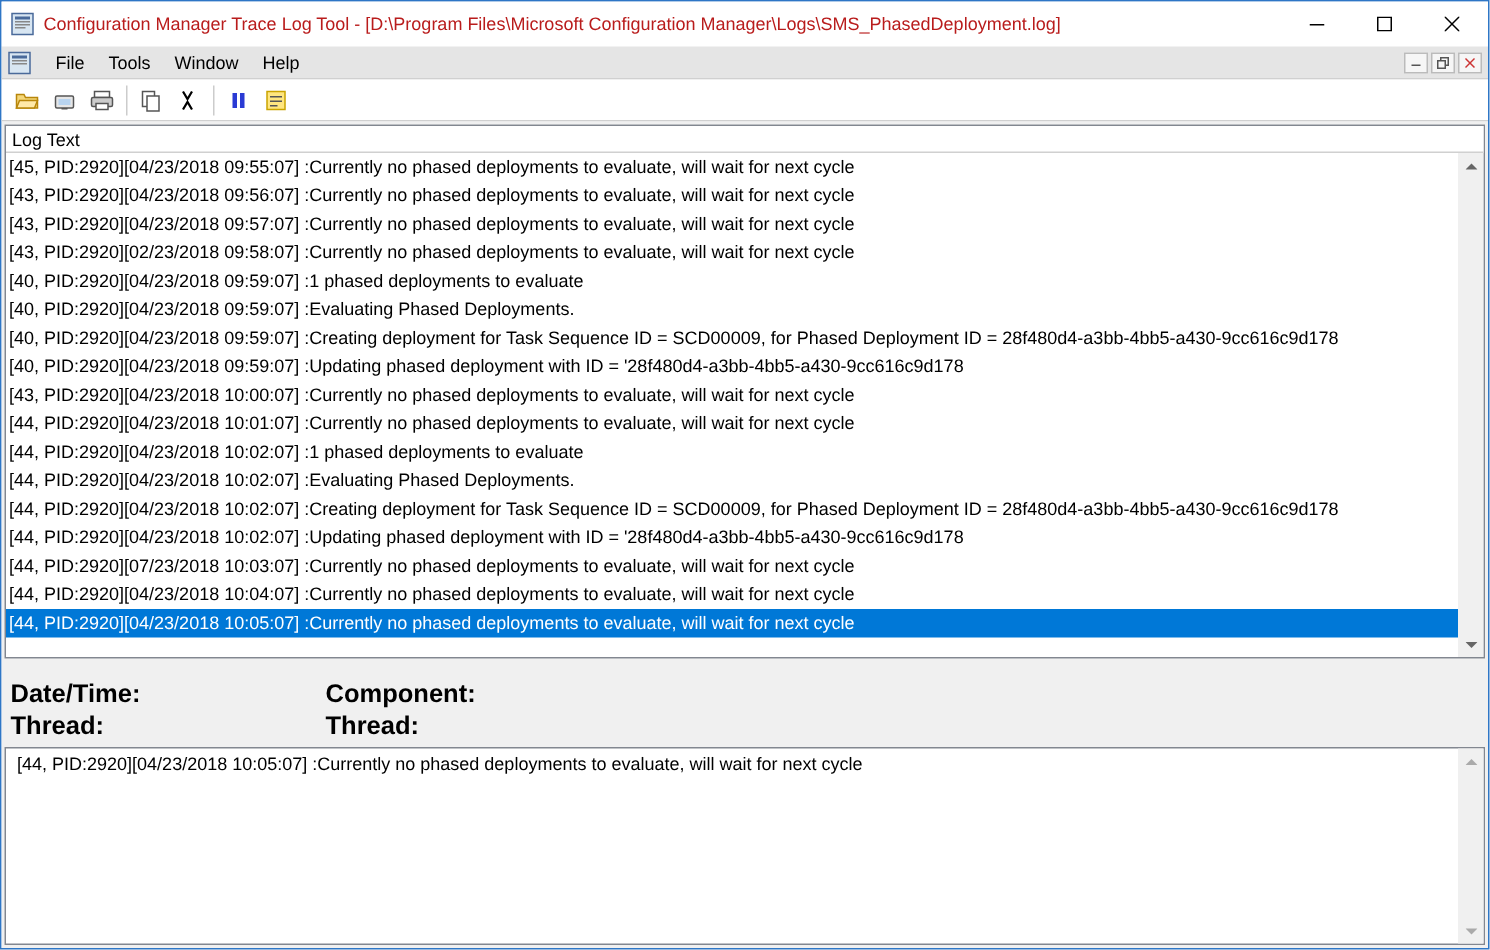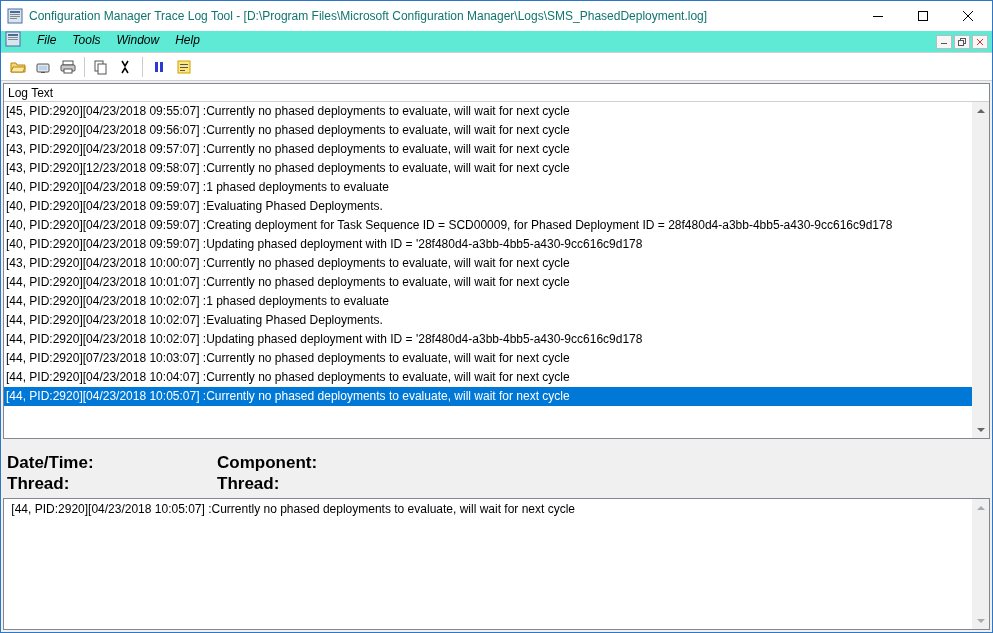--- a/index.html
+++ b/index.html
@@ -11,35 +11,35 @@
     border: 1px solid #2e76c6;
   }
   .titlebar {
     height: 30px;
     display: flex;
     align-items: center;
     padding: 0 2px 0 6px;
     background: #fff;
   }
   .titlebar .app-icon { width: 16px; height: 16px; margin-right: 6px; }
-  .titlebar .title-text { flex: 1; color: #0f766e; font-size: 12px; white-space: nowrap; overflow: hidden; }
+  .titlebar .title-text { flex: 1; color: #b91c1c; font-size: 12px; white-space: nowrap; overflow: hidden; }
   .winbtns { display: flex; }
   .winbtn {
     width: 45px; height: 28px;
     display: flex; align-items: center; justify-content: center;
     color: #000;
   }
   .winbtn svg { width: 10px; height: 10px; }
   .menubar {
     height: 22px;
     display: flex;
+    align-items: center;
     padding: 0 4px;
     border-bottom: 1px solid #d0d0d0;
-    background: #5eead4;
-    font-style: italic;
+    background: #e5e5e5;
   }
   .menubar .app-icon2 { width: 16px; height: 16px; margin-right: 8px; }
   .menuitem { padding: 2px 8px; color: #000; }
   .mdi-btns {
     margin-left: auto; display: flex; gap: 2px; align-items: center;
   }
   .mdi-btn {
     width: 16px; height: 14px; border: 1px solid #bbb; background: #f6f6f6;
     display: flex; align-items: center; justify-content: center;
     font-size: 9px; line-height: 1;
@@ -254,29 +254,30 @@
 
 <div class="content">
 
   <div class="loglist">
     <div class="colhdr">Log Text</div>
     <div class="logbody">
       <div class="logrows" id="logrows">
           <div class="row"><span class="pref">[45, PID:2920][04/23/2018 09:55:07] :</span><span>Currently no phased deployments to evaluate, will wait for next cycle</span></div>
           <div class="row"><span class="pref">[43, PID:2920][04/23/2018 09:56:07] :</span><span>Currently no phased deployments to evaluate, will wait for next cycle</span></div>
           <div class="row"><span class="pref">[43, PID:2920][04/23/2018 09:57:07] :</span><span>Currently no phased deployments to evaluate, will wait for next cycle</span></div>
-          <div class="row"><span class="pref">[43, PID:2920][12/23/2018 09:58:07] :</span><span>Currently no phased deployments to evaluate, will wait for next cycle</span></div>
+          <div class="row"><span class="pref">[43, PID:2920][02/23/2018 09:58:07] :</span><span>Currently no phased deployments to evaluate, will wait for next cycle</span></div>
           <div class="row"><span class="pref">[40, PID:2920][04/23/2018 09:59:07] :</span><span>1 phased deployments to evaluate</span></div>
           <div class="row"><span class="pref">[40, PID:2920][04/23/2018 09:59:07] :</span><span>Evaluating Phased Deployments.</span></div>
           <div class="row"><span class="pref">[40, PID:2920][04/23/2018 09:59:07] :</span><span>Creating deployment for Task Sequence ID = SCD00009, for Phased Deployment ID = 28f480d4-a3bb-4bb5-a430-9cc616c9d178</span></div>
           <div class="row"><span class="pref">[40, PID:2920][04/23/2018 09:59:07] :</span><span>Updating phased deployment with ID = '28f480d4-a3bb-4bb5-a430-9cc616c9d178</span></div>
           <div class="row"><span class="pref">[43, PID:2920][04/23/2018 10:00:07] :</span><span>Currently no phased deployments to evaluate, will wait for next cycle</span></div>
           <div class="row"><span class="pref">[44, PID:2920][04/23/2018 10:01:07] :</span><span>Currently no phased deployments to evaluate, will wait for next cycle</span></div>
           <div class="row"><span class="pref">[44, PID:2920][04/23/2018 10:02:07] :</span><span>1 phased deployments to evaluate</span></div>
           <div class="row"><span class="pref">[44, PID:2920][04/23/2018 10:02:07] :</span><span>Evaluating Phased Deployments.</span></div>
+          <div class="row"><span class="pref">[44, PID:2920][04/23/2018 10:02:07] :</span><span>Creating deployment for Task Sequence ID = SCD00009, for Phased Deployment ID = 28f480d4-a3bb-4bb5-a430-9cc616c9d178</span></div>
           <div class="row"><span class="pref">[44, PID:2920][04/23/2018 10:02:07] :</span><span>Updating phased deployment with ID = '28f480d4-a3bb-4bb5-a430-9cc616c9d178</span></div>
           <div class="row"><span class="pref">[44, PID:2920][07/23/2018 10:03:07] :</span><span>Currently no phased deployments to evaluate, will wait for next cycle</span></div>
           <div class="row"><span class="pref">[44, PID:2920][04/23/2018 10:04:07] :</span><span>Currently no phased deployments to evaluate, will wait for next cycle</span></div>
           <div class="row selected"><span class="pref">[44, PID:2920][04/23/2018 10:05:07] :</span><span>Currently no phased deployments to evaluate, will wait for next cycle</span></div>
         </div>
       <div class="vscroll">
         <div class="arrow">
             <svg viewBox="0 0 8 8">
               <path d="M0 6 L4 2 L8 6 Z" fill="#666"></path>
             </svg>

